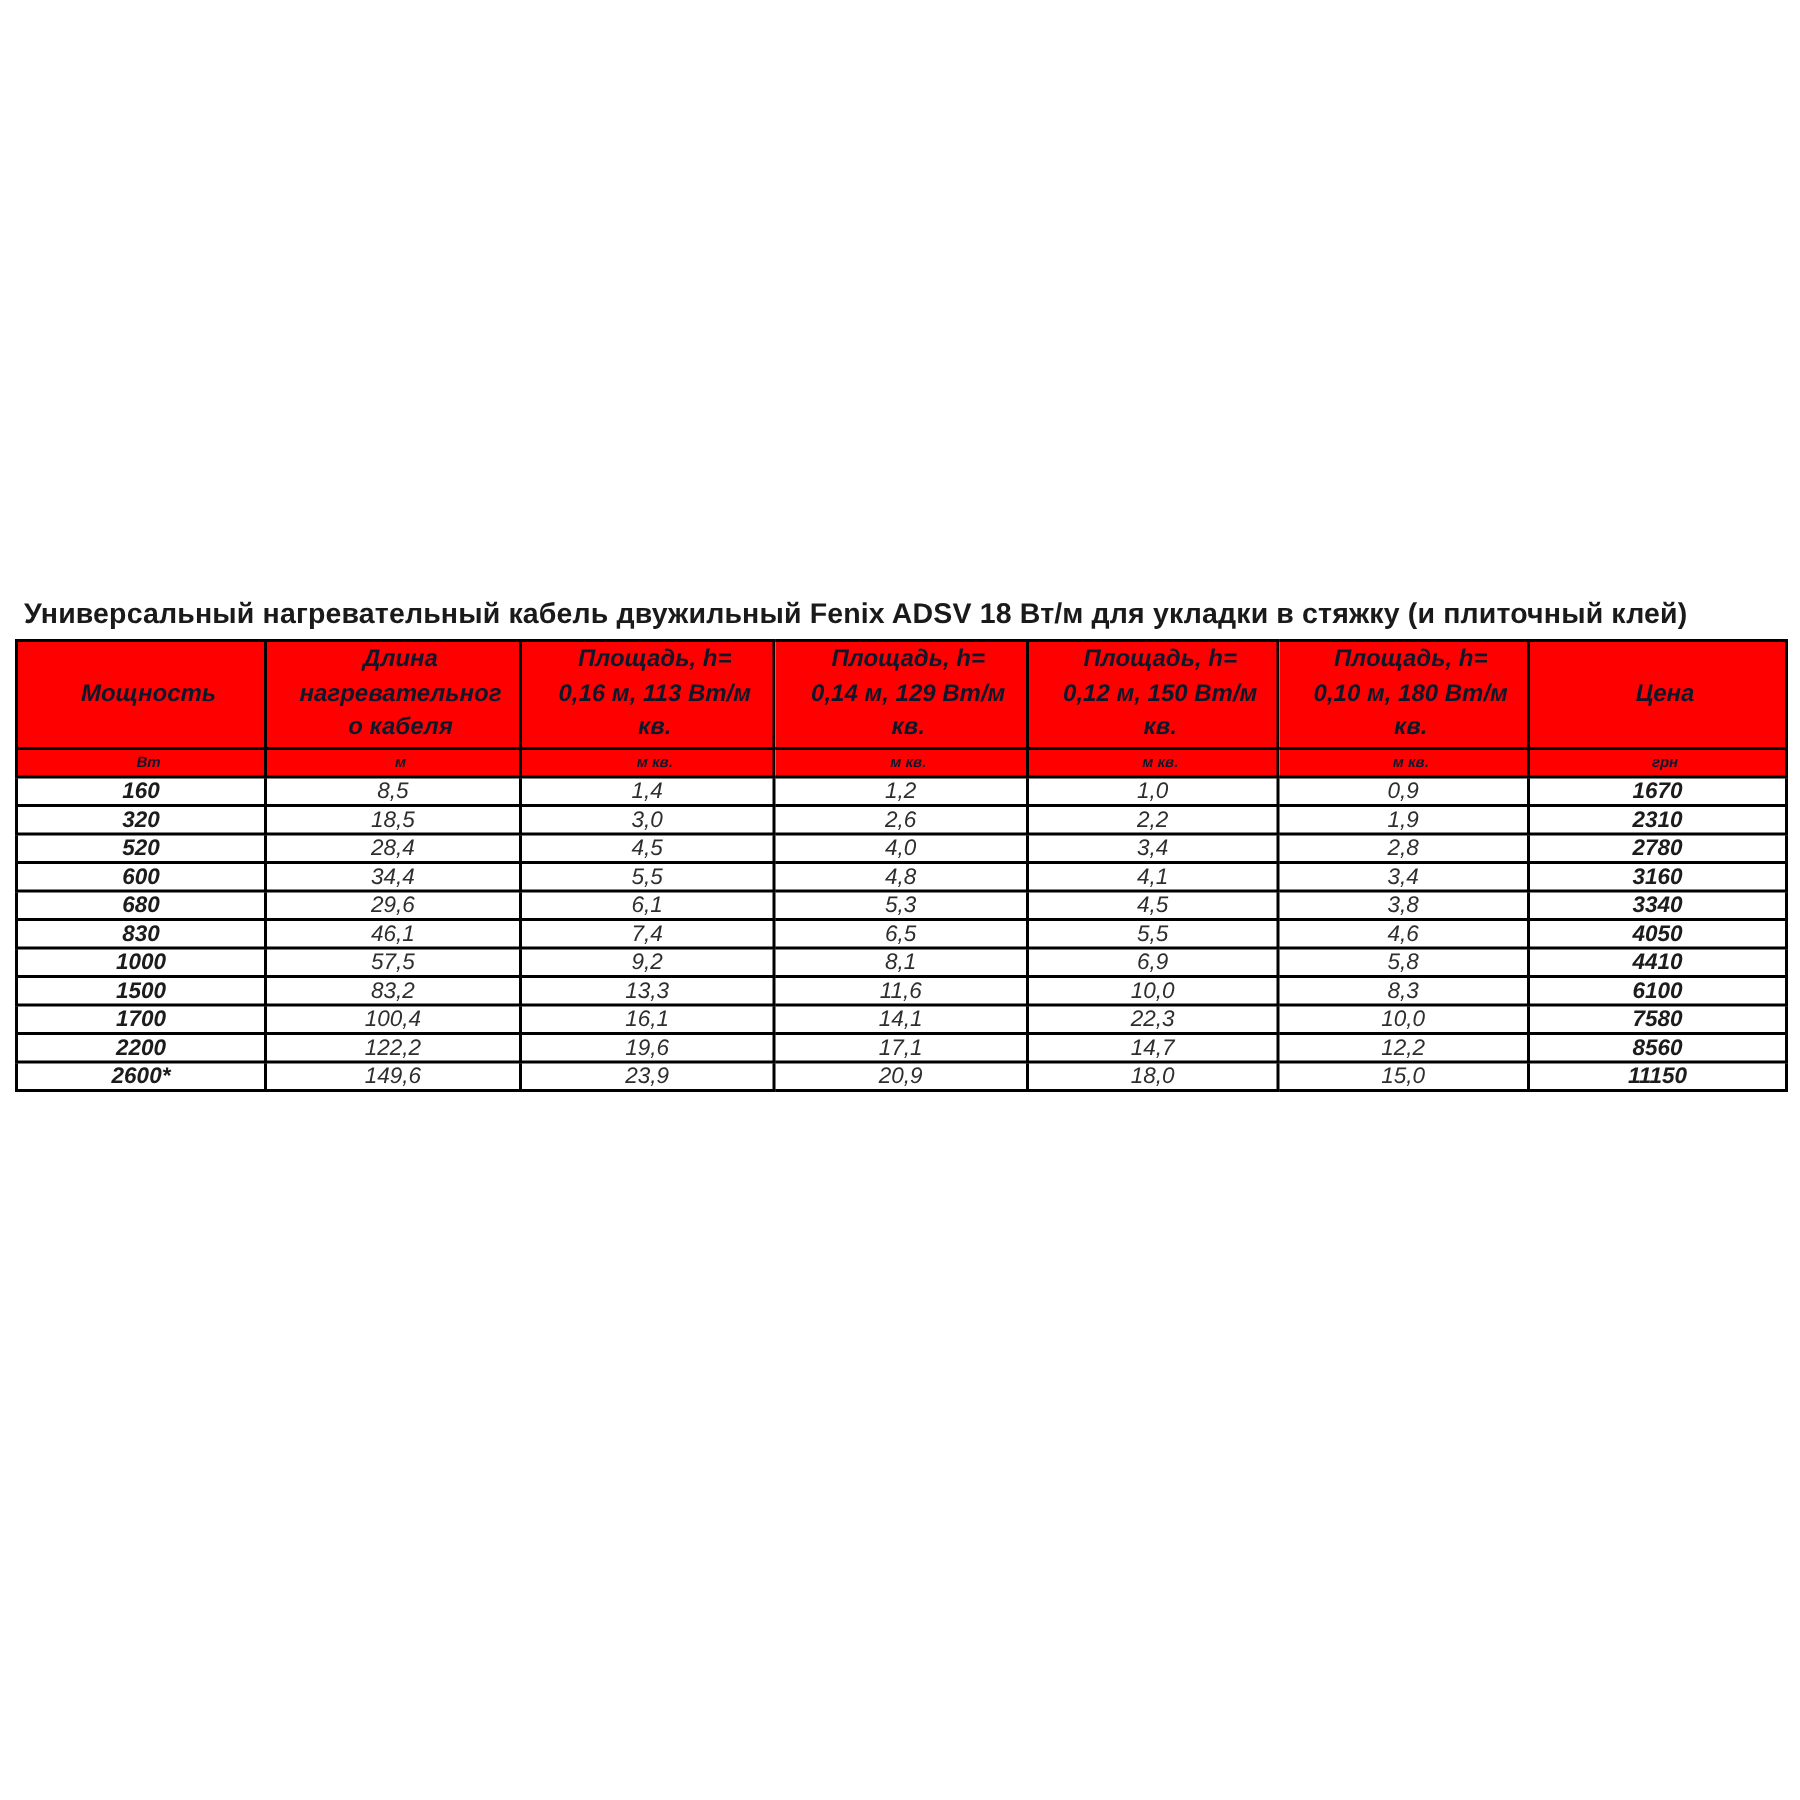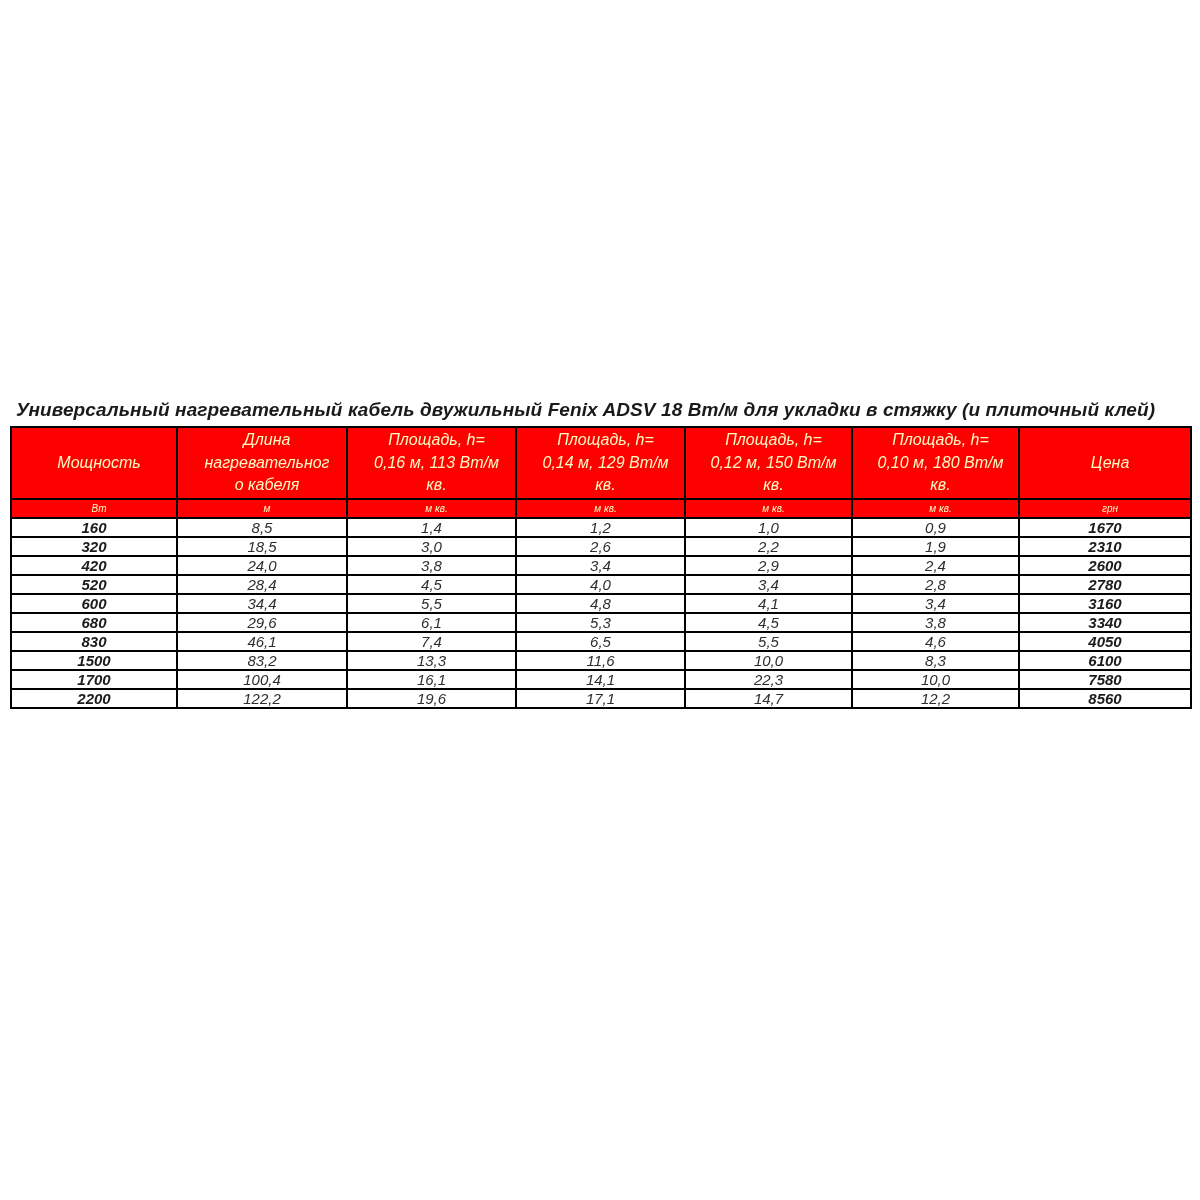--- a/index.html
+++ b/index.html
@@ -17,21 +17,20 @@
     height: 1200px;
     background: #ffffff;
     overflow: hidden;
   }
   .title {
     position: absolute;
     left: 16px;
     top: 399px;
     font-size: 19px;
     font-weight: bold;
-    font-style: italic;
     color: #1a1a1a;
     white-space: nowrap;
     letter-spacing: 0.1px;
   }
   table.price-table {
     position: absolute;
     left: 10px;
     top: 426px;
     width: 1180px;
     border-collapse: collapse;
@@ -41,22 +40,22 @@
   .price-table th, .price-table td {
     border: 2px solid #000000;
     text-align: center;
     vertical-align: middle;
     font-style: italic;
     padding: 0;
     overflow: hidden;
   }
   .price-table thead th {
     background: #ff0000;
-    color: #fef9c3;
-    font-weight: normal;
+    color: #0f172a;
+    font-weight: bold;
     padding-left: 10px;
   }
   tr.hdr-main th {
     height: 70px;
     font-size: 16px;
     line-height: 1.42;
     white-space: pre-line;
   }
   tr.hdr-units th {
     height: 17px;
@@ -134,29 +133,20 @@
         <tr>
           <td class="power">320</td>
           <td>18,5</td>
           <td>3,0</td>
           <td>2,6</td>
           <td>2,2</td>
           <td>1,9</td>
           <td class="price">2310</td>
         </tr>
         <tr>
-          <td class="power">420</td>
-          <td>24,0</td>
-          <td>3,8</td>
-          <td>3,4</td>
-          <td>2,9</td>
-          <td>2,4</td>
-          <td class="price">2600</td>
-        </tr>
-        <tr>
           <td class="power">520</td>
           <td>28,4</td>
           <td>4,5</td>
           <td>4,0</td>
           <td>3,4</td>
           <td>2,8</td>
           <td class="price">2780</td>
         </tr>
         <tr>
           <td class="power">600</td>
@@ -179,20 +169,29 @@
         <tr>
           <td class="power">830</td>
           <td>46,1</td>
           <td>7,4</td>
           <td>6,5</td>
           <td>5,5</td>
           <td>4,6</td>
           <td class="price">4050</td>
         </tr>
         <tr>
+          <td class="power">1000</td>
+          <td>57,5</td>
+          <td>9,2</td>
+          <td>8,1</td>
+          <td>6,9</td>
+          <td>5,8</td>
+          <td class="price">4410</td>
+        </tr>
+        <tr>
           <td class="power">1500</td>
           <td>83,2</td>
           <td>13,3</td>
           <td>11,6</td>
           <td>10,0</td>
           <td>8,3</td>
           <td class="price">6100</td>
         </tr>
         <tr>
           <td class="power">1700</td>
@@ -205,16 +204,25 @@
         </tr>
         <tr>
           <td class="power">2200</td>
           <td>122,2</td>
           <td>19,6</td>
           <td>17,1</td>
           <td>14,7</td>
           <td>12,2</td>
           <td class="price">8560</td>
         </tr>
+        <tr>
+          <td class="power">2600*</td>
+          <td>149,6</td>
+          <td>23,9</td>
+          <td>20,9</td>
+          <td>18,0</td>
+          <td>15,0</td>
+          <td class="price">11150</td>
+        </tr>
       </tbody>
   </table>
 
 </div>
 
 </body></html>

